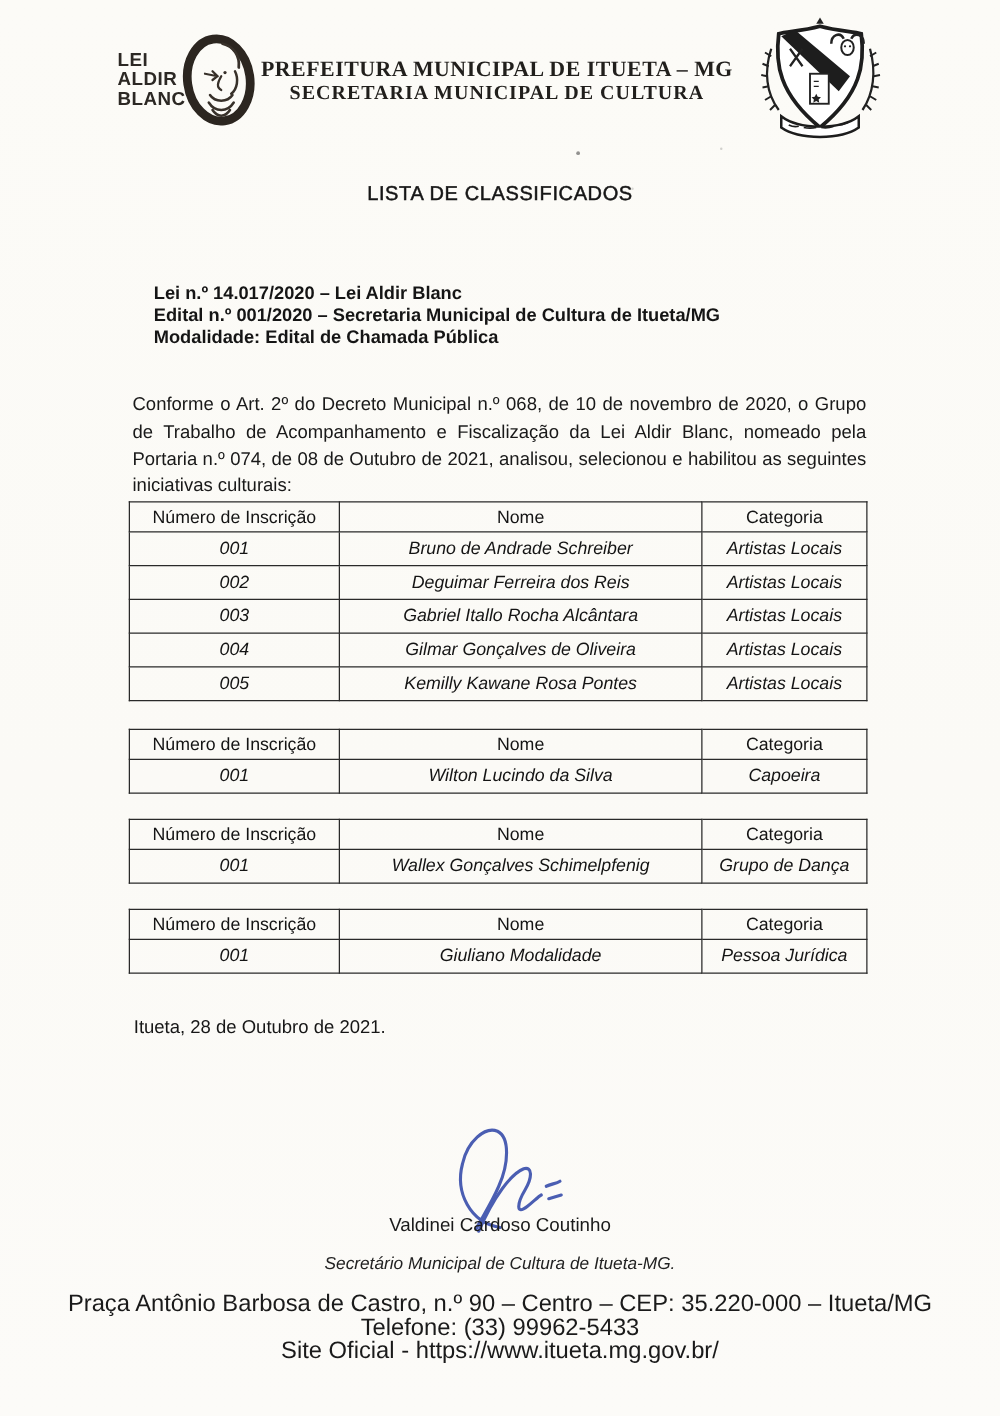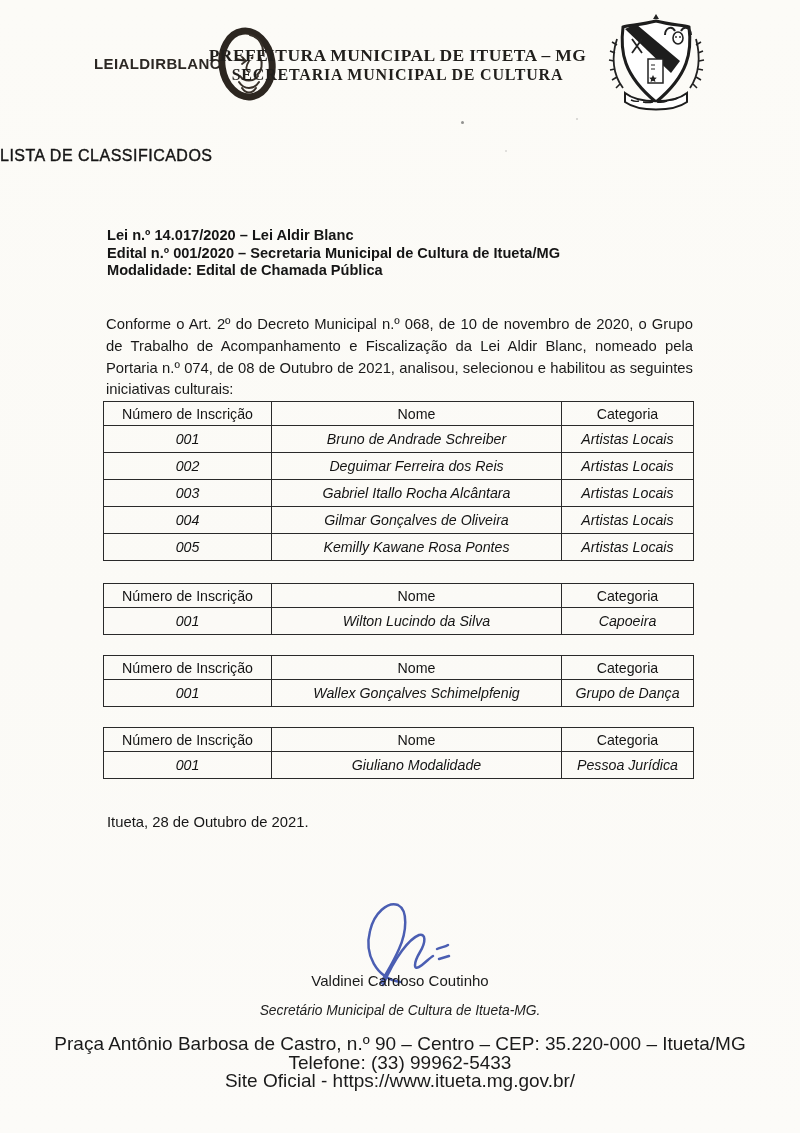--- a/index.html
+++ b/index.html
@@ -3,32 +3,32 @@
 <meta charset="utf-8">
 <style>
   html,body{margin:0;padding:0;background:#e8e6e2;}
   .page{
     position:relative;width:800px;height:1133px;margin:0 auto;
     background:linear-gradient(180deg,#fcfbf7 0%,#fbfaf6 55%,#fcfbf8 100%);
     font-family:"Liberation Sans",sans-serif;color:#1b1b1b;overflow:hidden;
   }
   
   .lab-logo{position:absolute;left:94px;top:26px;display:flex;align-items:center;}
-  .lab-text{display:flex;flex-direction:row;font-weight:bold;font-size:15px;
+  .lab-text{display:flex;flex-direction:column;font-weight:bold;font-size:15px;
     line-height:15.5px;letter-spacing:.4px;color:#2c2824;}
   .lab-portrait{margin-left:-6px;}
   .org{position:absolute;left:195px;top:45px;width:405px;text-align:center;
     font-family:"Liberation Serif",serif;font-weight:bold;color:#211f1c;}
   .org1{font-size:17.5px;letter-spacing:.4px;line-height:20px;text-align:center;}
   .org2{font-size:16px;letter-spacing:.8px;line-height:19px;}
   .crest{position:absolute;left:601px;top:13px;}
   
-  .title{position:absolute;top:147px;left:0;width:100%;text-align:left;
+  .title{position:absolute;top:147px;left:0;width:100%;text-align:center;
     font-size:16px;letter-spacing:.5px;color:#161616;-webkit-text-stroke:.4px #161616;}
-  .intro{position:absolute;top:227px;left:107px;font-weight:bold;font-size:14.6px;
+  .intro{position:absolute;top:227px;left:123px;font-weight:bold;font-size:14.6px;
     line-height:17.6px;color:#151515;}
   .para{position:absolute;top:314px;left:106px;width:587px;margin:0;font-size:14.8px;
     line-height:21.8px;text-align:justify;color:#191919;}
   
   table.tbl{position:absolute;left:103px;width:590px;border-collapse:collapse;
     font-size:14.2px;color:#141414;table-layout:fixed;}
   table.tbl th,table.tbl td{border:1.6px solid #2a2a2a;text-align:center;
     font-weight:normal;padding:1px 4px;vertical-align:middle;}
   table.tbl th{height:21px;}
   table.tbl td{height:24px;font-style:italic;}

